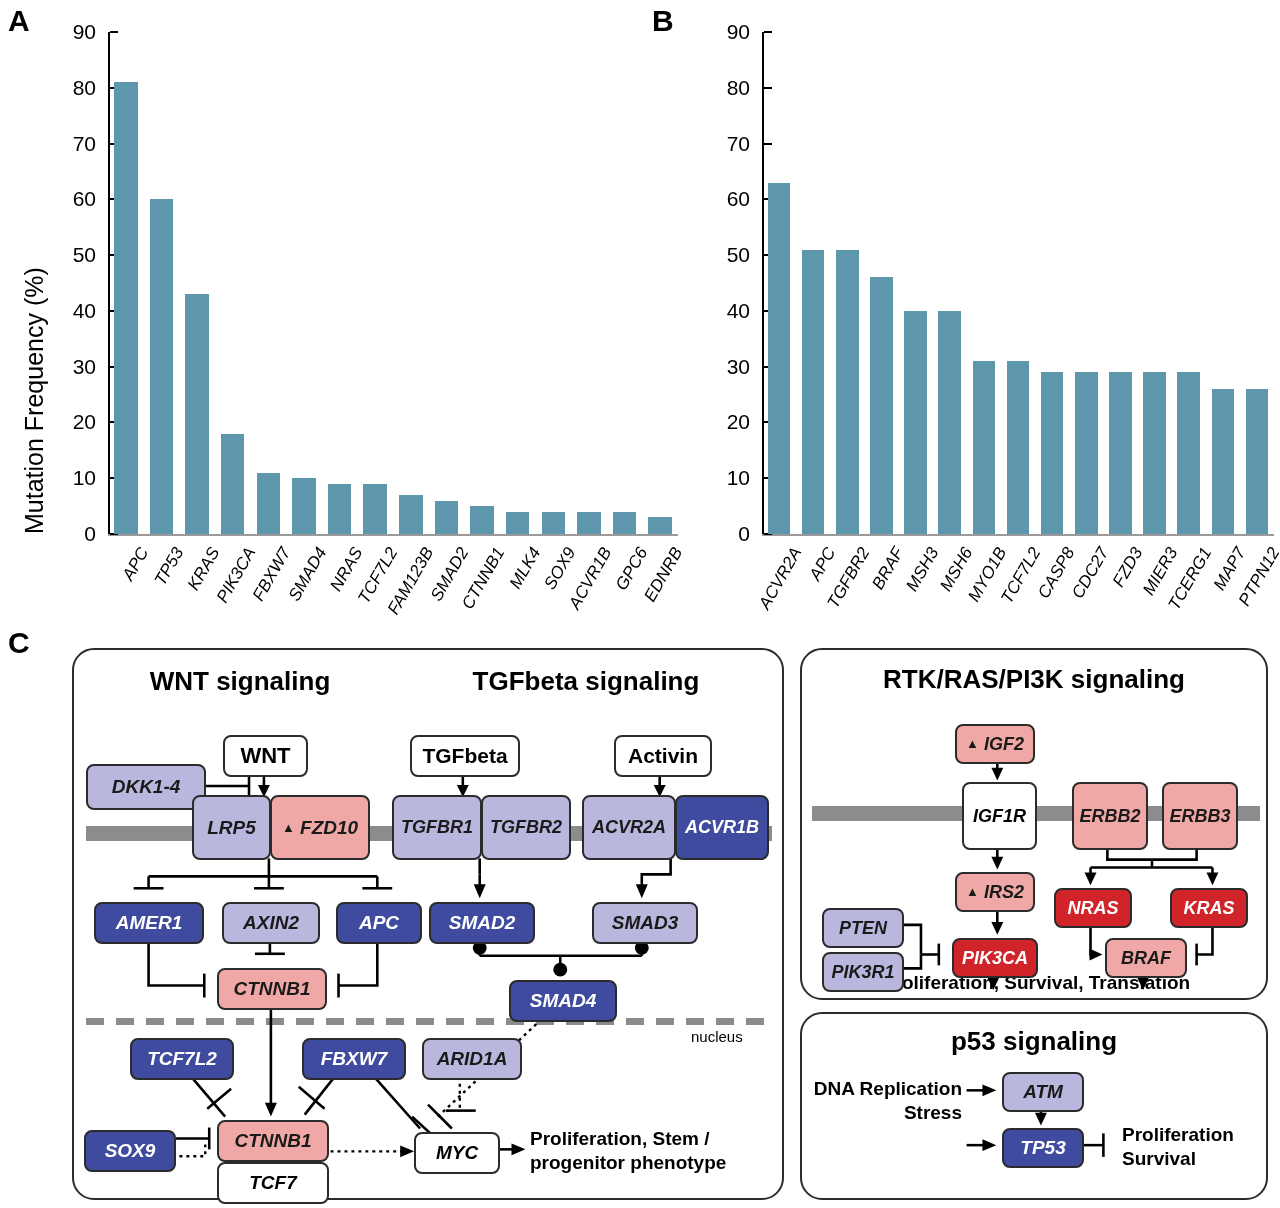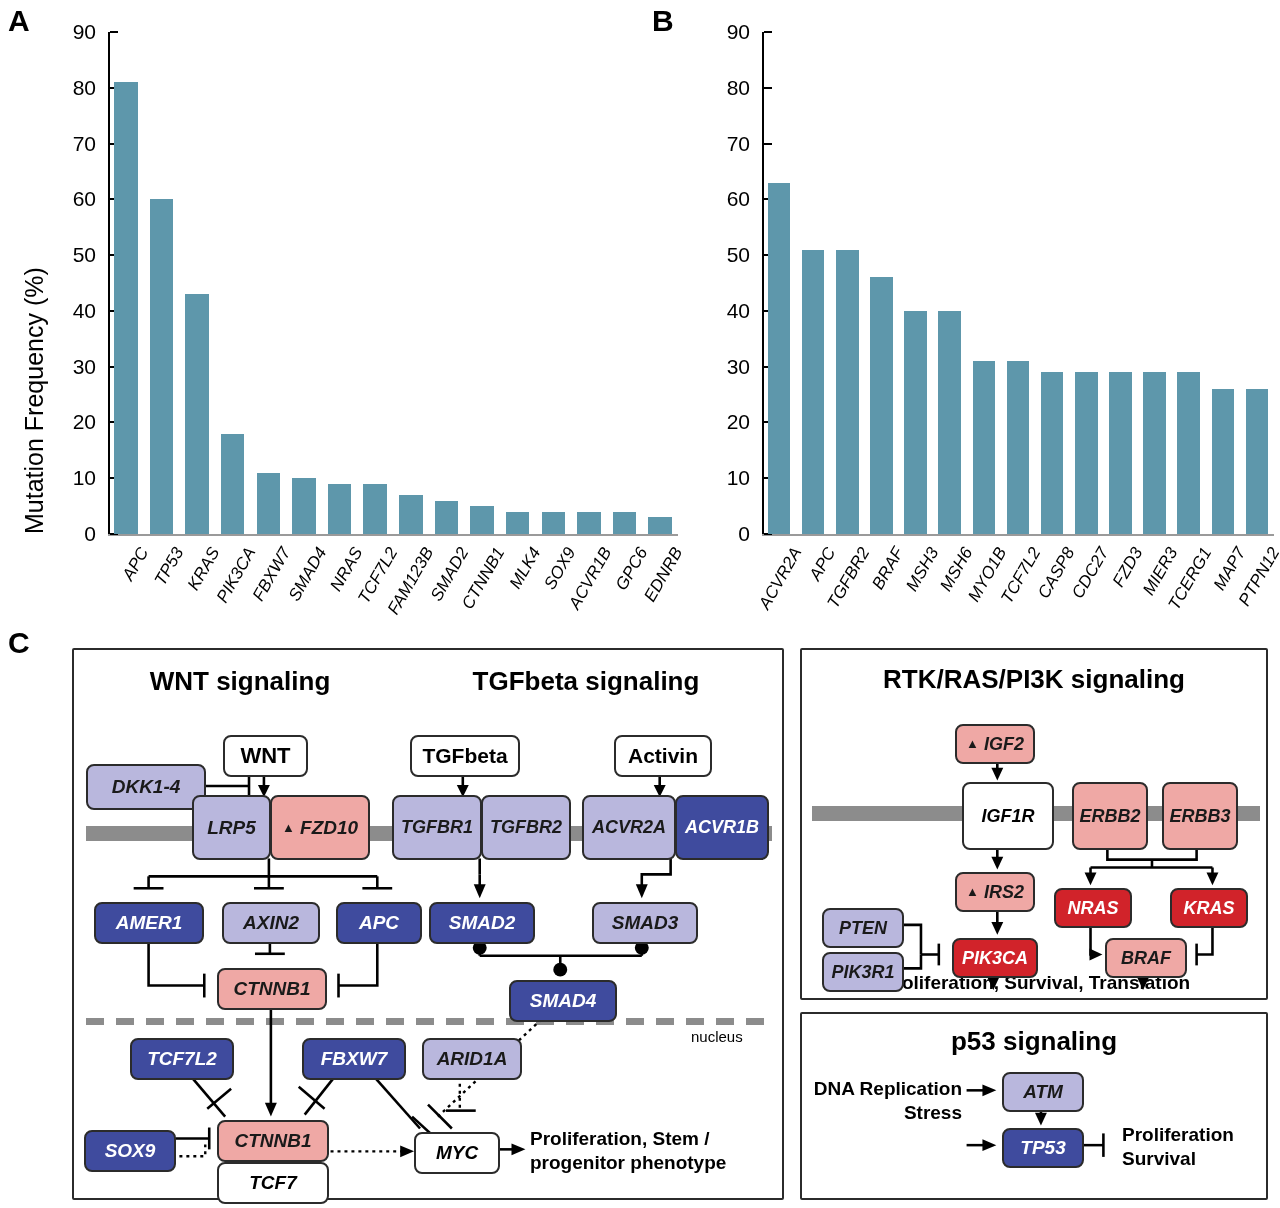--- a/index.html
+++ b/index.html
@@ -14,21 +14,21 @@
   .ytick-mark{position:absolute;width:8px;height:2px;background:#000;}
   .bar{position:absolute;bottom:0;background:#5e97ab;}
   .xlab{position:absolute;font-size:17px;font-style:italic;white-space:nowrap;
         transform-origin:right top;transform:rotate(-60deg);text-align:right;}
   .ylabel{position:absolute;font-size:25px;white-space:nowrap;
           transform-origin:left top;transform:rotate(-90deg);}
   .baseline{position:absolute;height:2px;background:#9a9a9a;}
 
   
   #panelC{position:absolute;left:0;top:620px;width:1280px;height:588px;}
-  .card{position:absolute;border:2.5px solid #2b2b2b;border-radius:2px;background:#fff;box-sizing:border-box;}
+  .card{position:absolute;border:2.5px solid #2b2b2b;border-radius:22px;background:#fff;box-sizing:border-box;}
   .card-title{position:absolute;width:100%;text-align:center;font-weight:bold;font-size:26px;}
   .sub-title{position:absolute;text-align:center;font-weight:bold;font-size:26px;}
 
   .node{position:absolute;box-sizing:border-box;border:2.2px solid #2b2b2b;border-radius:8px;
         display:flex;align-items:center;justify-content:center;font-size:19px;font-weight:bold;
         font-style:italic;text-align:center;line-height:1.05;z-index:3;}
   .node.plain{font-style:normal;font-weight:bold;}
   .n-white{background:#ffffff;color:#000;}
   .n-lpurple{background:#b9b7dd;color:#1a1a1a;}
   .n-dblue{background:#3f4b9e;color:#ffffff;}
@@ -295,21 +295,21 @@
   </div>
 
   <div class="card" style="left:800px;top:28px;width:468px;height:352px;">
     <div class="card-title" style="top:14px;">RTK/RAS/PI3K signaling</div>
 
     <div class="membrane" style="left:10px;top:156px;width:448px;"></div>
 
     <div class="node n-salmon" style="left:153px;top:74px;width:80px;height:40px;font-size:18px;">
       <span class="tri">▲</span>&nbsp;<span>IGF2</span>
     </div>
-    <div class="node n-white" style="left:160px;top:132px;width:92px;height:68px;font-size:18px;">IGF1R</div>
+    <div class="node n-white" style="left:160px;top:132px;width:75px;height:68px;font-size:18px;">IGF1R</div>
     <div class="node n-salmon" style="left:270px;top:132px;width:76px;height:68px;font-size:18px;">ERBB2</div>
     <div class="node n-salmon" style="left:360px;top:132px;width:76px;height:68px;font-size:18px;">ERBB3</div>
     <div class="node n-salmon" style="left:153px;top:222px;width:80px;height:40px;font-size:18px;">
       <span class="tri">▲</span>&nbsp;<span>IRS2</span>
     </div>
     <div class="node n-lpurple" style="left:20px;top:258px;width:82px;height:40px;font-size:18px;">PTEN</div>
     <div class="node n-lpurple" style="left:20px;top:302px;width:82px;height:40px;font-size:18px;">PIK3R1</div>
     <div class="node n-red" style="left:150px;top:288px;width:86px;height:40px;font-size:18px;">PIK3CA</div>
     <div class="node n-red" style="left:252px;top:238px;width:78px;height:40px;font-size:18px;">NRAS</div>
     <div class="node n-red" style="left:368px;top:238px;width:78px;height:40px;font-size:18px;">KRAS</div>

